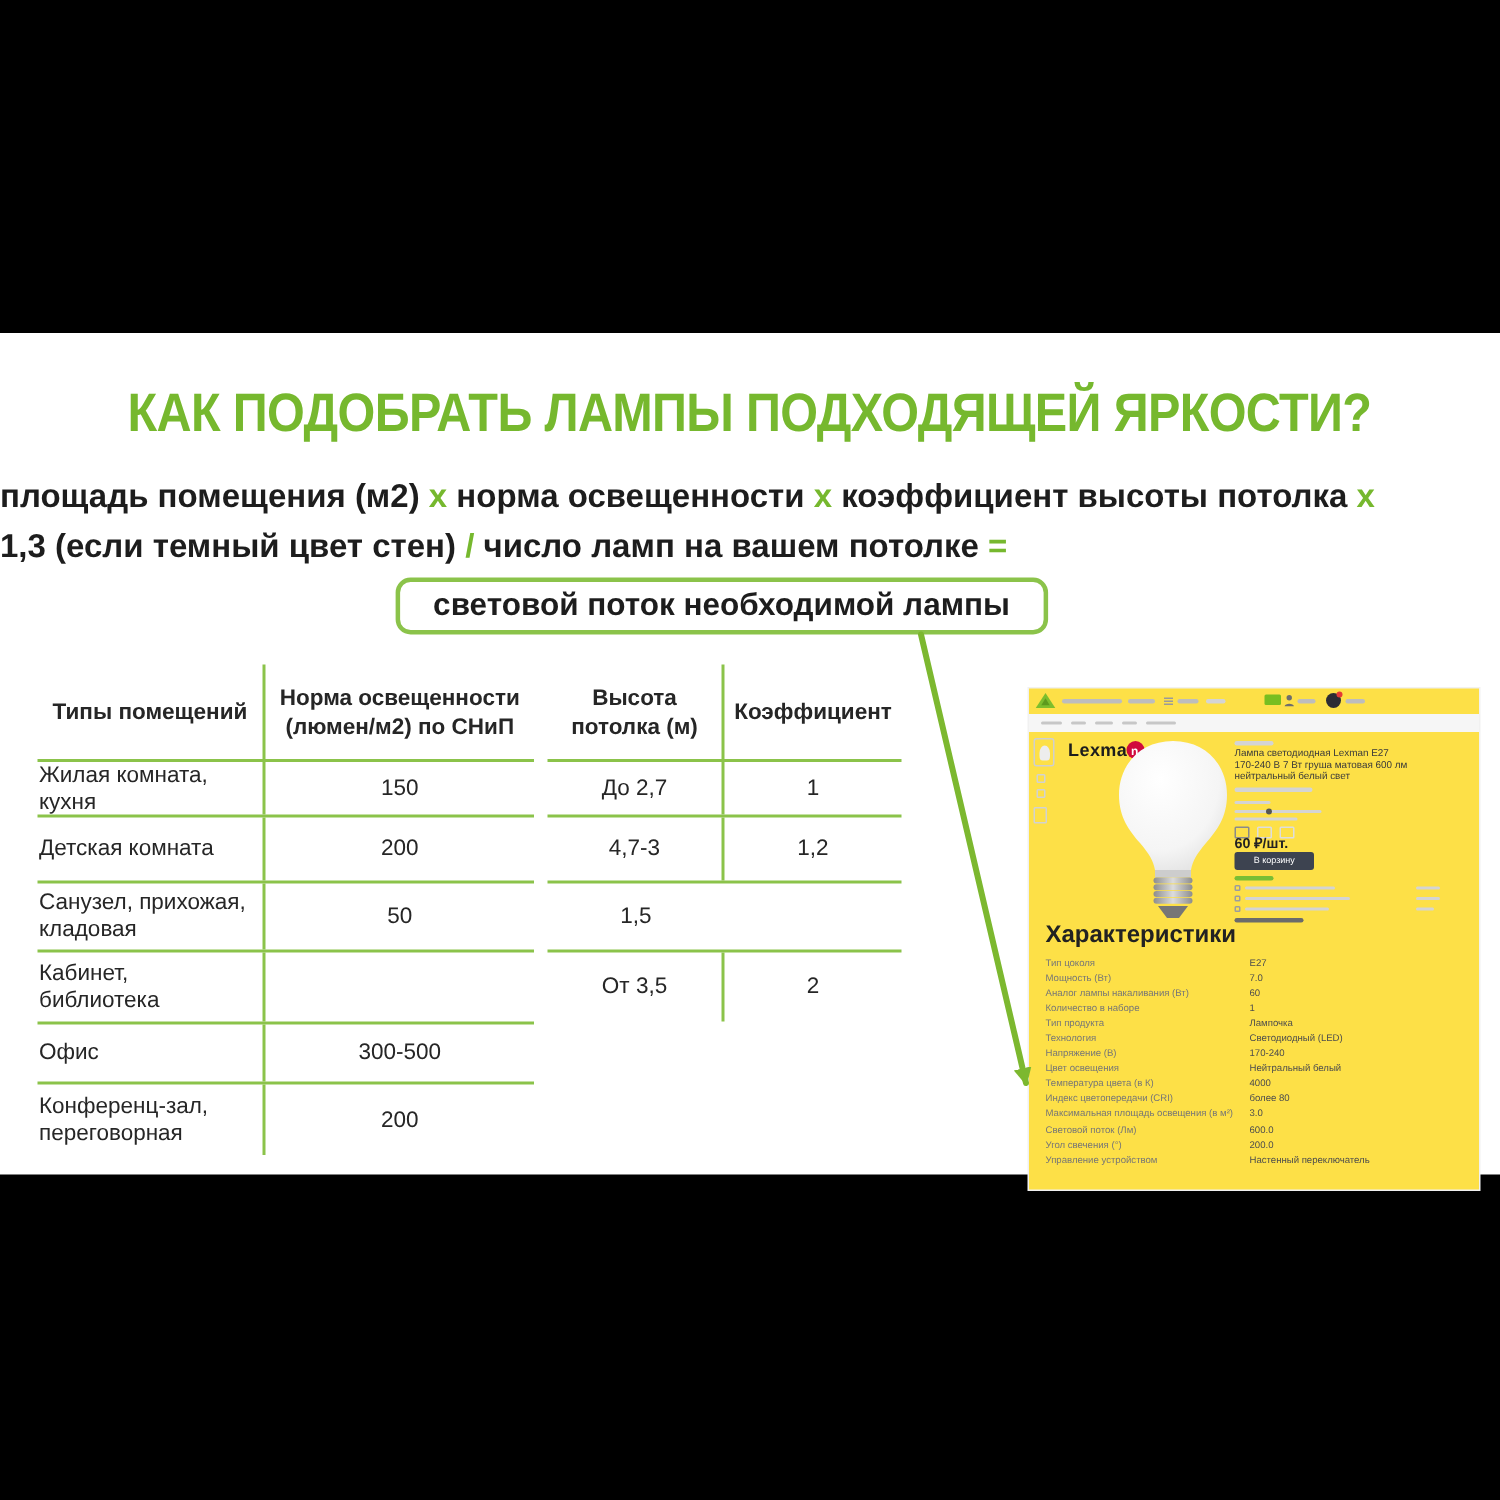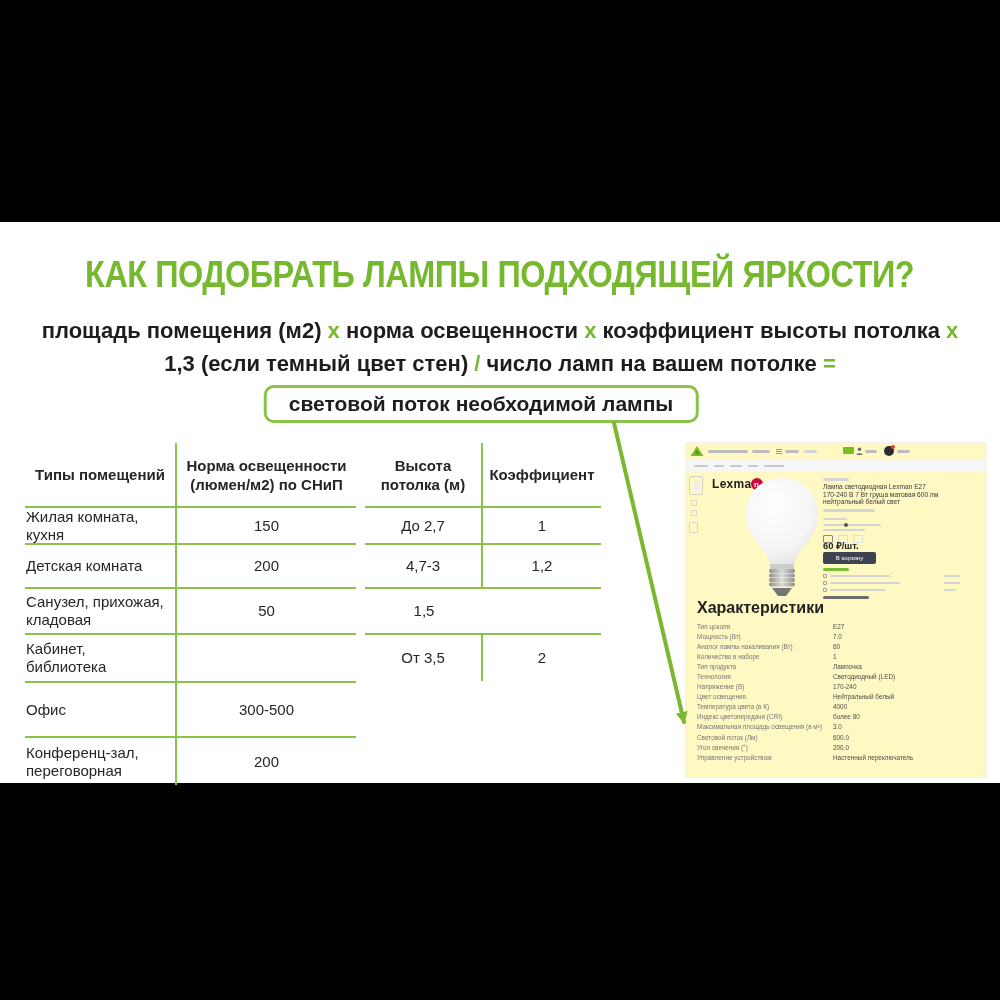--- a/index.html
+++ b/index.html
@@ -16,21 +16,21 @@
   .letterbox{position:absolute;left:0;width:1000px;background:#000}
   .letterbox.top{top:0;height:222px}
   .letterbox.bottom{top:783px;height:217px}
 
   
   .title-wrap{position:absolute;top:254px;left:0;width:1000px;text-align:center}
   .title-wrap h1{display:inline-block;font-size:36px;font-weight:700;color:var(--green);
     letter-spacing:-0.5px;transform:scaleX(.9);transform-origin:center;white-space:nowrap}
 
   
-  .formula{position:absolute;top:314px;left:0;width:1000px;text-align:center;
+  .formula{position:absolute;top:314px;left:0;width:1000px;text-align:left;
     font-size:22px;font-weight:700;color:var(--dark)}
   .formula-line{line-height:33px}
   .formula .grn{color:var(--green)}
 
   .result-box{position:absolute;top:385px;left:481px;transform:translateX(-50%);
     border:3px solid var(--line);border-radius:10px;padding:4px 22px;
     font-size:21px;font-weight:700;color:var(--dark);white-space:nowrap;background:#fff}
 
   
   .tbl{position:absolute;top:443px;display:flex;flex-direction:column;color:#262626}
@@ -44,30 +44,30 @@
   #tbl-rooms .c1{width:152px;border-right:2px solid var(--line)}
   #tbl-rooms .c2{width:179px}
   #tbl-ceiling .c1{width:118px;border-right:2px solid var(--line)}
   #tbl-ceiling .c2{width:118px}
   #tbl-rooms .t-row:not(.t-head) .c1{justify-content:flex-start;text-align:left;padding-left:1px}
   #tbl-rooms .t-row:nth-child(1){height:65px}
   #tbl-rooms .t-row:nth-child(2){height:37px}
   #tbl-rooms .t-row:nth-child(3){height:44px}
   #tbl-rooms .t-row:nth-child(4){height:46px}
   #tbl-rooms .t-row:nth-child(5){height:48px}
-  #tbl-rooms .t-row:nth-child(6){height:55px}
+  #tbl-rooms .t-row:nth-child(6){height:40px}
   #tbl-rooms .t-row:nth-child(7){height:47px}
   #tbl-ceiling .t-row:nth-child(1){height:65px}
   #tbl-ceiling .t-row:nth-child(2){height:37px}
   #tbl-ceiling .t-row:nth-child(3){height:44px}
   #tbl-ceiling .t-row:nth-child(4){height:46px}
   #tbl-ceiling .t-row:nth-child(5){height:46px}
 
   
-  .shot{position:absolute;left:686px;top:443px;width:300px;height:334px;background:#fef9c3;
+  .shot{position:absolute;left:686px;top:459px;width:300px;height:334px;background:#fde047;
     box-shadow:0 0 0 1px #f1f1f1}
   .shot .abs{position:absolute}
   .ph{position:absolute;background:#bdbdbd;height:3px;border-radius:2px}
   .ph.light{background:#d4d4d4}
   .ph.thin{height:2px}
   .crumbs{position:absolute;left:0;top:17px;width:300px;height:12px;background:#f6f6f6}
   .crumbs .ph{top:5px;background:#c7c7c7;height:2px}
   .hamb span{display:block;width:6px;height:1px;background:#9a9a9a;margin:1px 0}
   .gbtn{position:absolute;width:11px;height:7px;background:var(--leroy);border-radius:1px}
   .avatar{position:absolute;width:10px;height:10px;border-radius:50%;background:#2c2c34}

